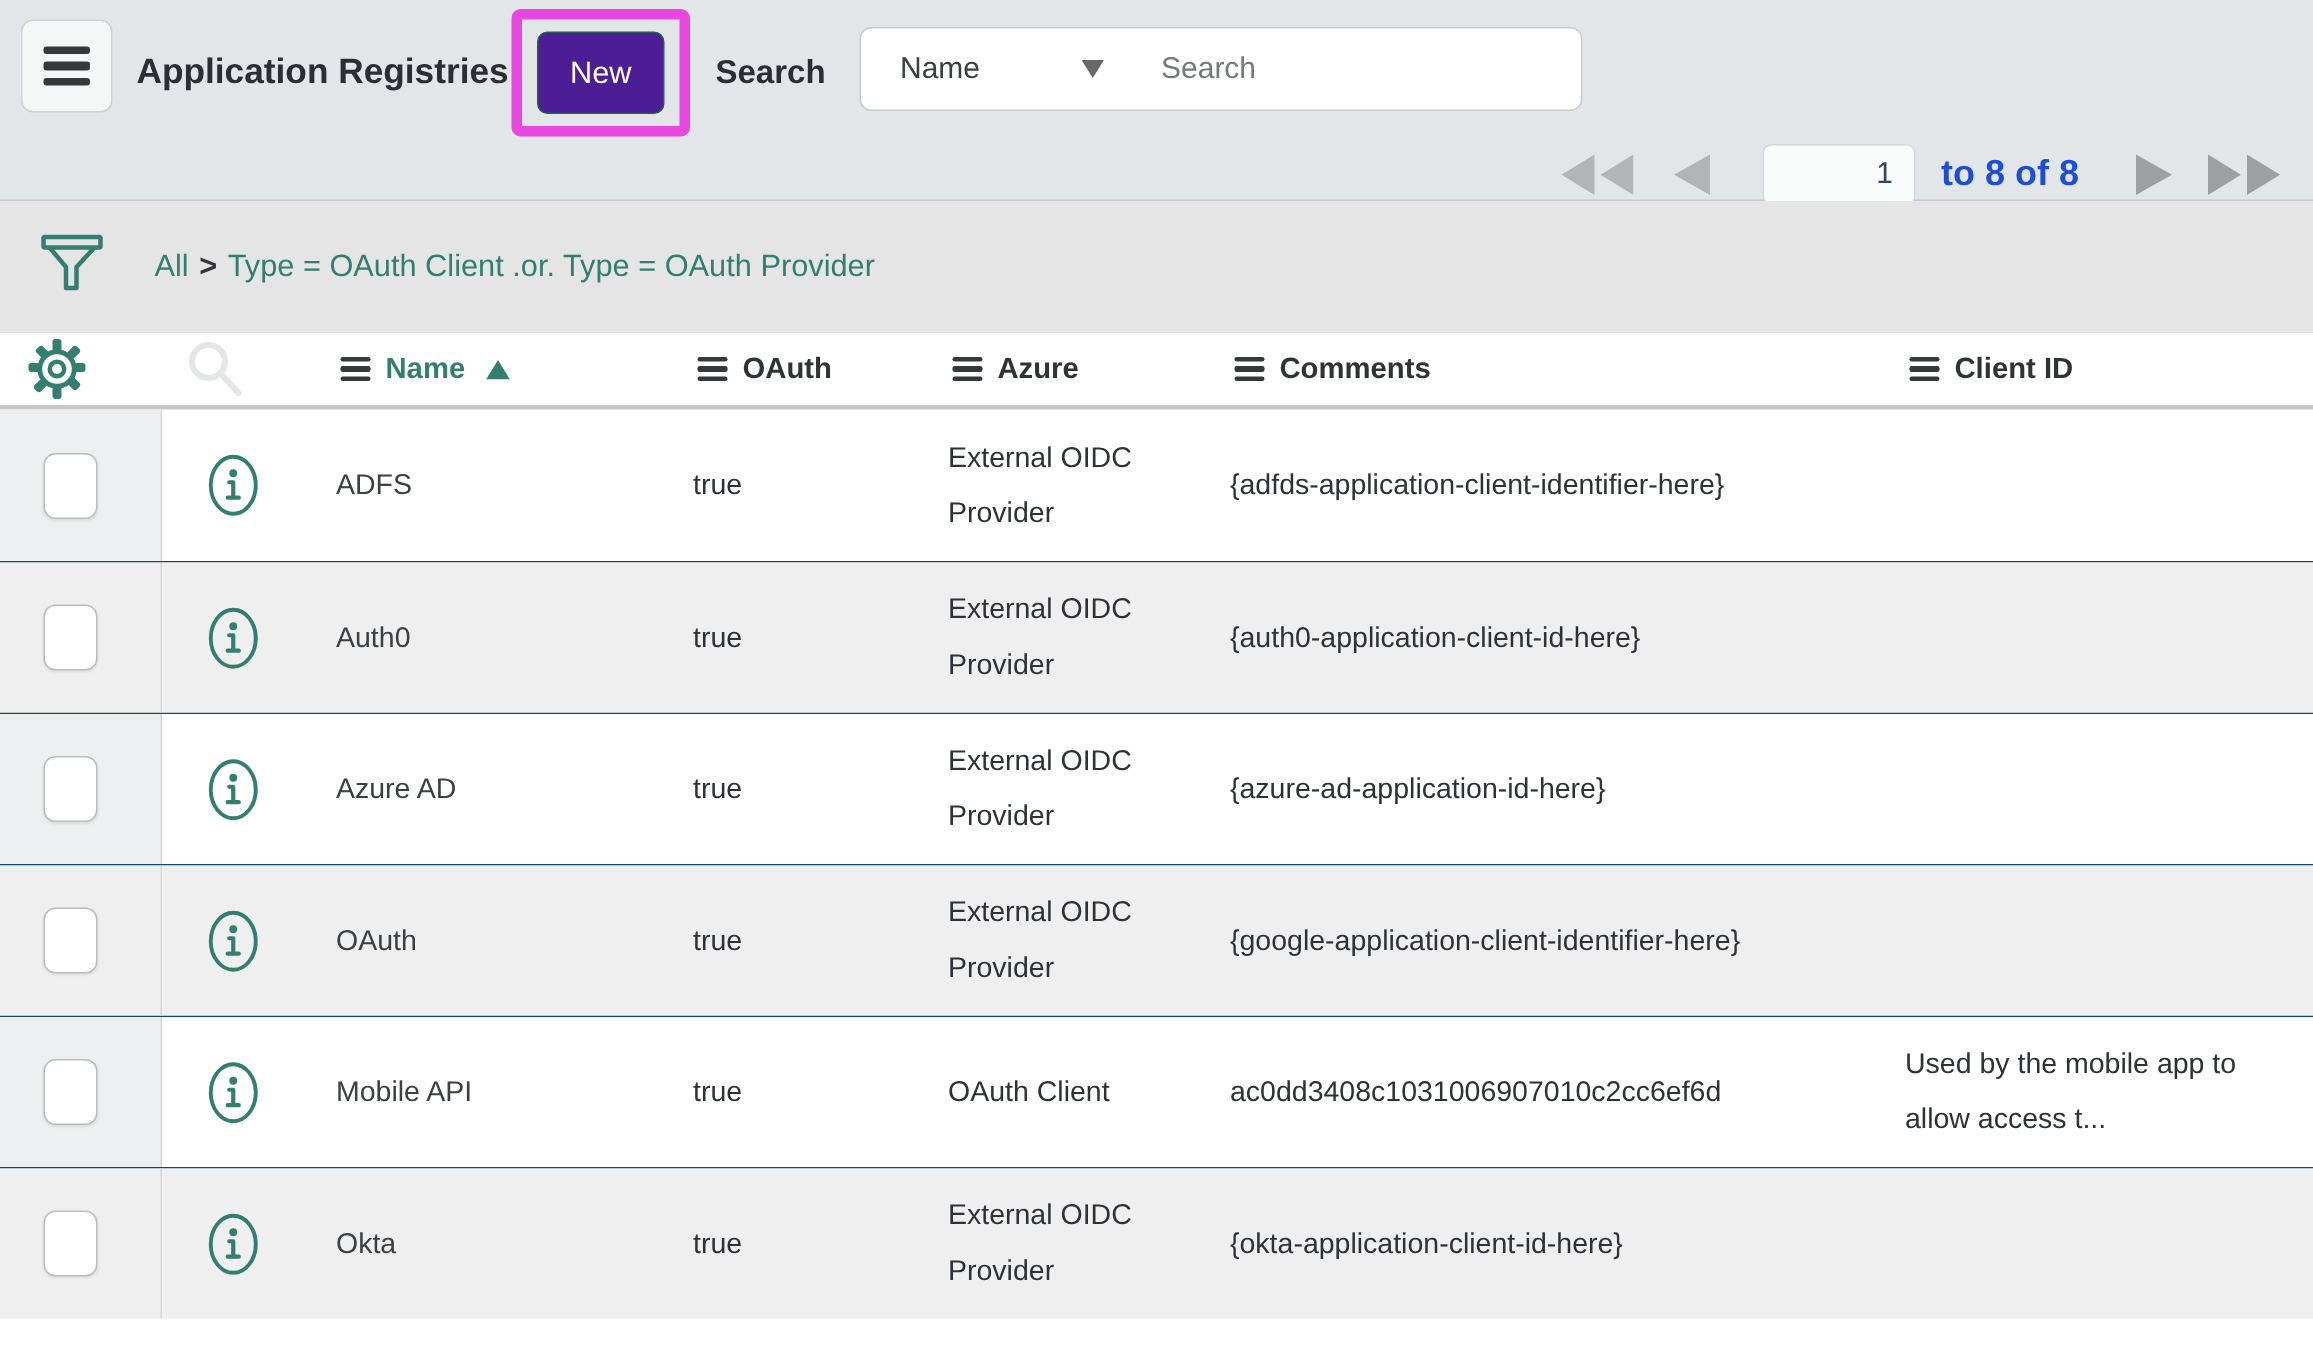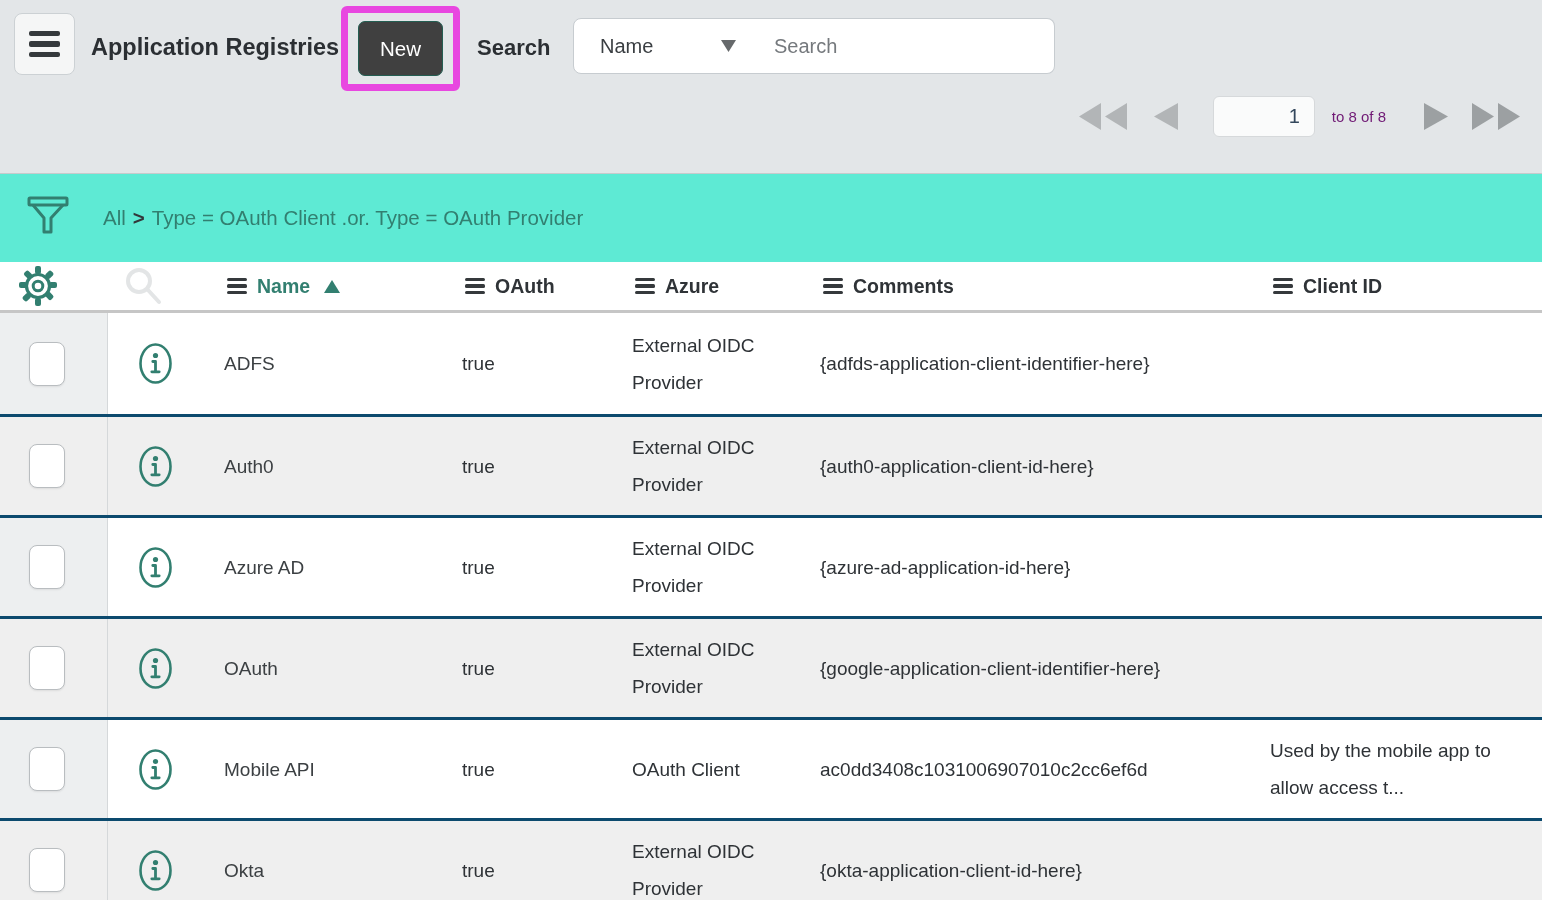--- a/index.html
+++ b/index.html
@@ -1,70 +1,70 @@
 <!DOCTYPE html>
 <html><head>
 <meta charset="utf-8">
 <style>
   * { margin:0; padding:0; box-sizing:border-box; }
   html,body { width:1542px; height:900px; overflow:hidden; }
   body { font-family:"Liberation Sans","DejaVu Sans",sans-serif; color:#2e3236; background:#fff; }
   .screen { position:relative; width:1542px; height:900px; overflow:hidden; background:#fff; }
 
   
-  .topbar { position:relative; width:100%; height:174px; background:#e3e6e8; border-bottom:1px solid #c6cacc; }
+  .topbar { position:relative; width:100%; height:134px; background:#e3e6e8; border-bottom:1px solid #c6cacc; }
   .menu-btn { position:absolute; left:14px; top:13px; width:61px; height:62px; background:#f5f6f6;
               border:1px solid #ccd1d4; border-radius:8px; display:flex; flex-direction:column;
               justify-content:center; align-items:center; gap:5px; cursor:pointer; }
   .menu-btn .bar { width:31px; height:5.5px; background:#35393c; border-radius:2px; }
   .page-title { position:absolute; left:91px; top:34px; font-size:23.5px; font-weight:700; color:#2b2f33; }
   .highlight-box { position:absolute; left:341px; top:6px; width:119px; height:85px;
                    border:7px solid #e847e0; border-radius:6px; display:flex; align-items:center; justify-content:center; }
-  .new-btn { width:85px; height:55px; background:#404040; border:1px solid #245e52; border-radius:7px;
+  .new-btn { width:85px; height:55px; background:#4c1d95; border:1px solid #245e52; border-radius:7px;
              color:#fff; font-size:20.5px; font-family:inherit; cursor:pointer; }
   .search-label { position:absolute; left:477px; top:35px; font-size:22px; font-weight:700; color:#2b2f33; }
   .field-select { position:absolute; left:573px; top:18px; width:182px; height:56px; background:#fff;
                   border:1px solid #c7ccd0; border-radius:8px 0 0 8px; display:flex; align-items:center;
                   padding:0 18px 0 26px; cursor:pointer; }
   .field-select .sel-text { font-size:20px; color:#3a3e42; flex:1; }
   .search-input { position:absolute; left:754px; top:18px; width:301px; height:56px; background:#fff;
                   border:1px solid #c7ccd0; border-left:none; border-radius:0 8px 8px 0; padding:0 20px;
                   font-size:20px; font-family:inherit; color:#3a3e42; outline:none; }
   .search-input::placeholder { color:#75797d; }
 
   
   .pagination { position:absolute; right:22px; top:93px; height:46px; display:flex; align-items:center; }
   .pg-btn { background:none; border:none; padding:0; cursor:pointer; display:flex; align-items:center; }
   .pg-gap-a { margin-right:27px; } .pg-gap-b { margin-right:35px; }
   .page-input { width:102px; height:41px; background:#fafbfb; border:1px solid #d6d9db; border-radius:6px;
                 text-align:right; padding-right:14px; font-size:20px; font-family:inherit; color:#33475c; outline:none; }
-  .page-range { font-size:15px; color:#701a75; margin:0 38px 0 17px; white-space:nowrap; }
+  .page-range { font-size:24px; color:#1d4ed8; margin:0 38px 0 17px; white-space:nowrap;font-weight:bold; }
   .pg-last { margin-left:24px; }
 
   
-  .filterbar { position:relative; width:100%; height:88px; background:#5eead4; display:flex; align-items:center; }
+  .filterbar { position:relative; width:100%; height:88px; background:#e5e5e5; display:flex; align-items:center; }
   .funnel-wrap { position:absolute; left:27px; top:22px; cursor:pointer; }
   .breadcrumb { position:absolute; left:103px; top:0; height:88px; display:flex; align-items:center; font-size:20.5px; }
   .breadcrumb .all-link { color:#327f70; cursor:pointer; }
   .breadcrumb .sep { color:#33373a; font-weight:700; margin:0 7px; }
   .breadcrumb .cond { color:#327f70; cursor:pointer; }
 
   
   .grid-row { display:grid; grid-template-columns:108px 114px 238px 170px 188px 450px 1fr; }
   .listheader { height:51px; border-bottom:3px solid #c6c6c6; align-items:center; }
   .hdr-cell { display:flex; align-items:center; gap:10px; padding-left:5px; font-size:19.5px; font-weight:700;
               color:#2f3337; cursor:pointer; }
   .hdr-cell.sorted .hdr-label { color:#327f70; }
   .colmenu { display:flex; flex-direction:column; gap:3px; }
   .colmenu i { display:block; width:20px; height:3.6px; background:#35393c; border-radius:1.5px; }
   .gear-cell { padding-left:18px; display:flex; align-items:center; cursor:pointer; }
   .mag-cell { padding-left:15px; display:flex; align-items:center; cursor:pointer; }
   .sort-tri { margin-left:4px; display:flex; }
 
-  .data-row { height:101px; align-items:stretch; border-top:3px solid #0c4a6e; }
+  .data-row { height:101px; align-items:stretch; border-top:1px solid #0c4a6e; }
   .data-row:first-child { border-top:none; }
   .data-row.alt .cell, .data-row.alt .info-cell, .data-row.alt .comments { background:#efefef; }
   .cb-cell { background:#edeff0; border-right:1px solid #d5d8da; display:flex; align-items:center; }
   .checkbox { width:36px; height:44px; margin-left:27px; background:#fff; border:1px solid #b9bdc0;
               border-radius:8px; box-shadow:0 1px 2px rgba(0,0,0,.08); cursor:pointer; }
   .info-cell { display:flex; align-items:center; padding-left:30px; }
   .info-icon { cursor:pointer; display:flex; }
   .cell { display:flex; align-items:center; font-size:19px; color:#2e3236; padding-left:2px; line-height:37px; }
   .cell a { color:#3c4043; text-underline-offset:4px; }
   .cell.wrapcell { padding-right:50px; }

